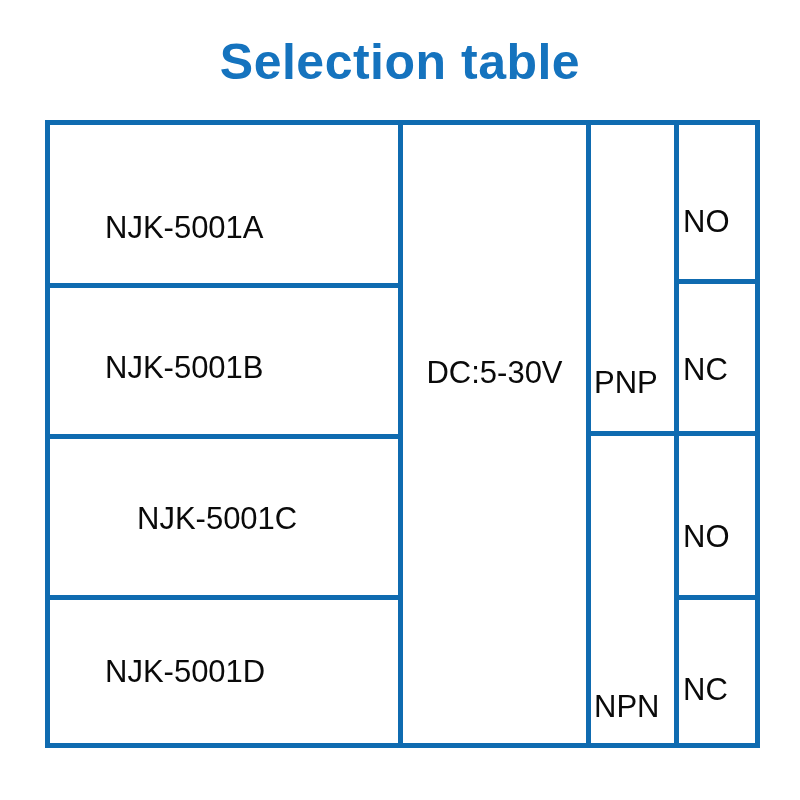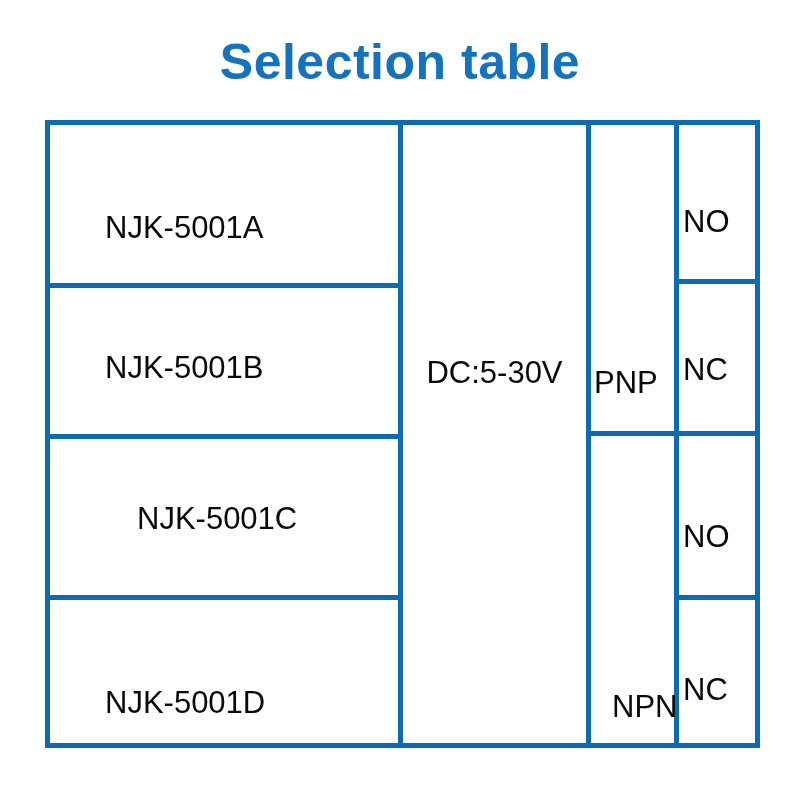--- a/index.html
+++ b/index.html
@@ -104,26 +104,26 @@
     <div class="hline" style="left:0px; top:475px; width:358px;"></div>
 
     <div class="hline" style="left:541px; top:311px; width:174px;"></div>
 
     <div class="hline" style="left:629px; top:159px; width:86px;"></div>
     <div class="hline" style="left:629px; top:475px; width:86px;"></div>
 
     <div class="cell-text model-text" style="left:60px; top:91px;">NJK-5001A</div>
     <div class="cell-text model-text" style="left:60px; top:231px;">NJK-5001B</div>
     <div class="cell-text model-text" style="left:76px; top:382px;margin-left:16px;">NJK-5001C</div>
-    <div class="cell-text model-text" style="left:60px; top:566px;">NJK-5001D</div>
+    <div class="cell-text model-text" style="left:60px; top:535px;">NJK-5001D</div>
 
     <div class="cell-text spec-text" style="left:358px; top:236px;">DC:5-30V</div>
 
     <div class="cell-text type-text" style="left:549px; top:246px;">PNP</div>
-    <div class="cell-text type-text" style="left:567px; top:570px;">NPN</div>
+    <div class="cell-text type-text" style="left:549px; top:570px;">NPN</div>
 
     <div class="cell-text contact-text" style="left:638px; top:68px;">NO</div>
     <div class="cell-text contact-text" style="left:638px; top:216px;">NC</div>
     <div class="cell-text contact-text" style="left:638px; top:383px;">NO</div>
     <div class="cell-text contact-text" style="left:638px; top:536px;">NC</div>
 
   </div>
 </div>
 
 </body></html>

